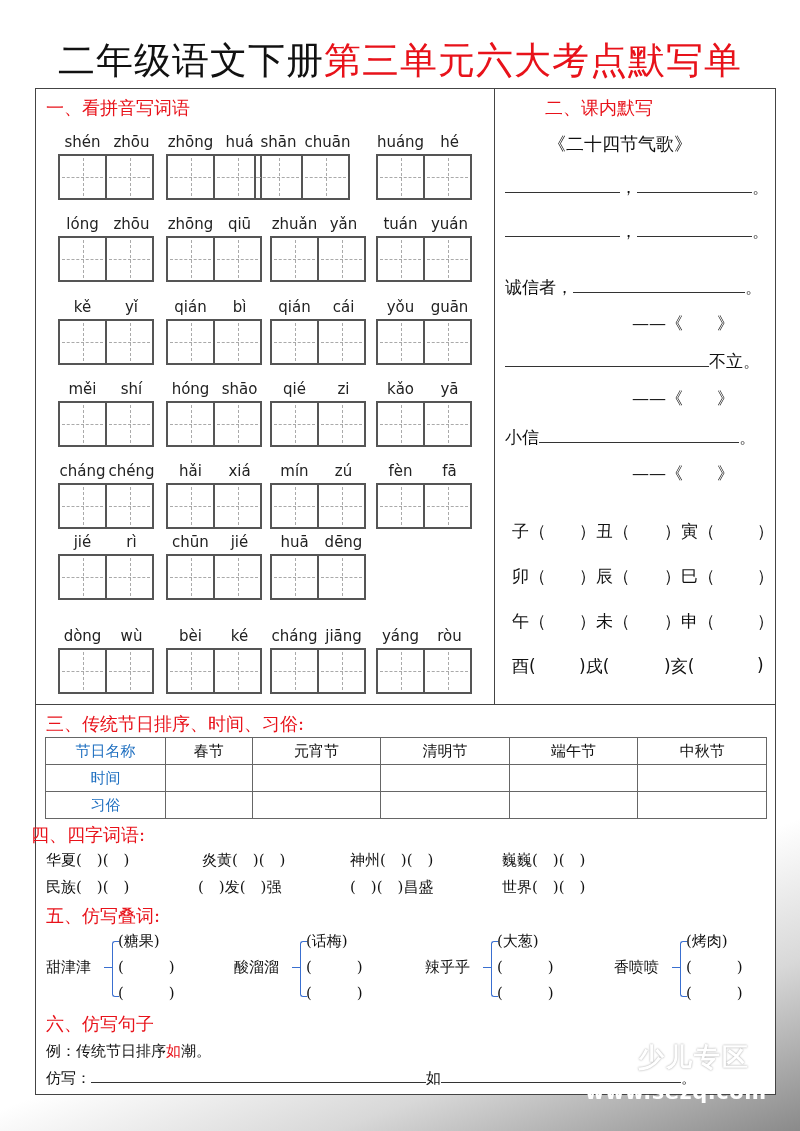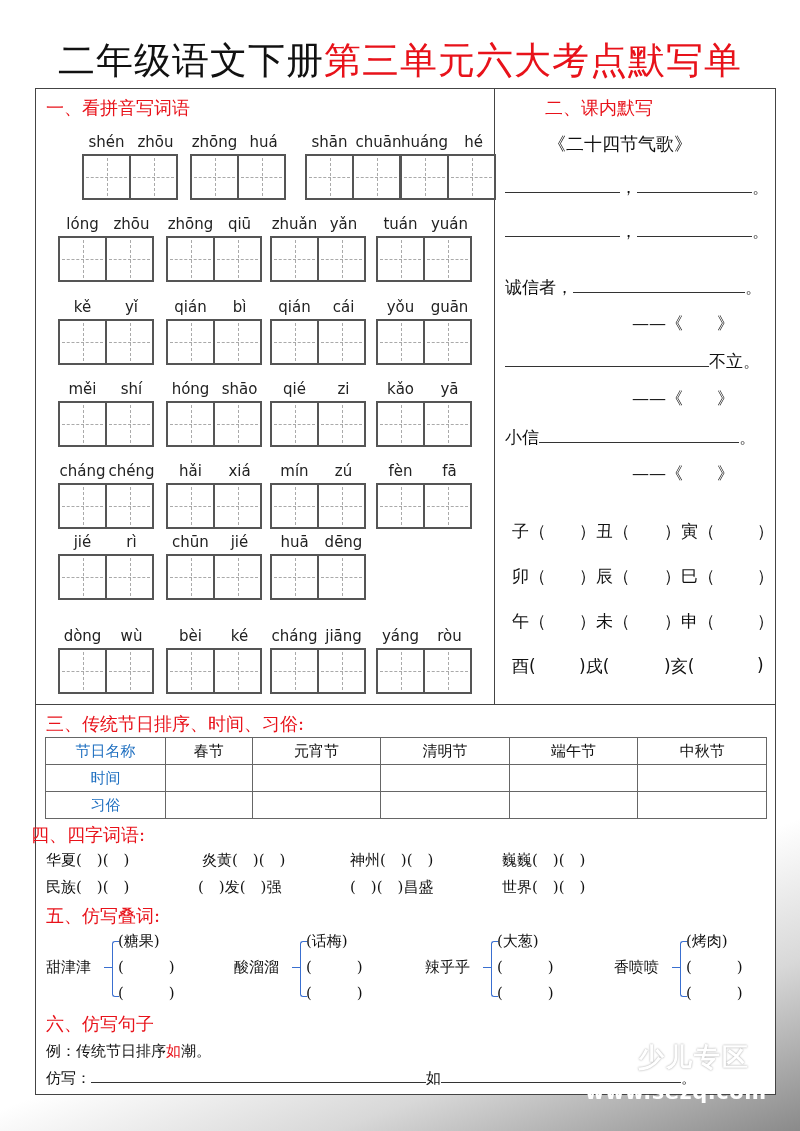--- a/index.html
+++ b/index.html
@@ -52,38 +52,38 @@
 <div class="bgfade"></div>
 
 <div class="title"><span>二年级语文下册</span><span class="red">第三单元六大考点默写单</span></div>
 
 <div class="frame"></div>
 <div class="vdiv"></div>
 <div class="hdiv"></div>
 
 <div class="sec-title" style="left:46px;top:96px;">一、看拼音写词语</div>
 <div id="s1rows">
-    <div class="py-row" style="top: 133px; margin-left: 24px;">
+    <div class="py-row" style="top: 133px;">
       <div class="grp" style="left: 0px;">
         <span class="py l">shén</span>
         <span class="py r">zhōu</span>
         <div class="boxes">
           <div class="cell"></div>
           <div class="cell"></div>
         </div>
       </div>
       <div class="grp" style="left: 108px;">
         <span class="py l">zhōng</span>
         <span class="py r">huá</span>
         <div class="boxes">
           <div class="cell"></div>
           <div class="cell"></div>
         </div>
       </div>
-      <div class="grp" style="left: 223px;">
+      <div class="grp" style="left: 196px;">
         <span class="py l">shān</span>
         <span class="py r">chuān</span>
         <div class="boxes">
           <div class="cell"></div>
           <div class="cell"></div>
         </div>
       </div>
       <div class="grp" style="left: 318px;">
         <span class="py l">huáng</span>
         <span class="py r">hé</span>

